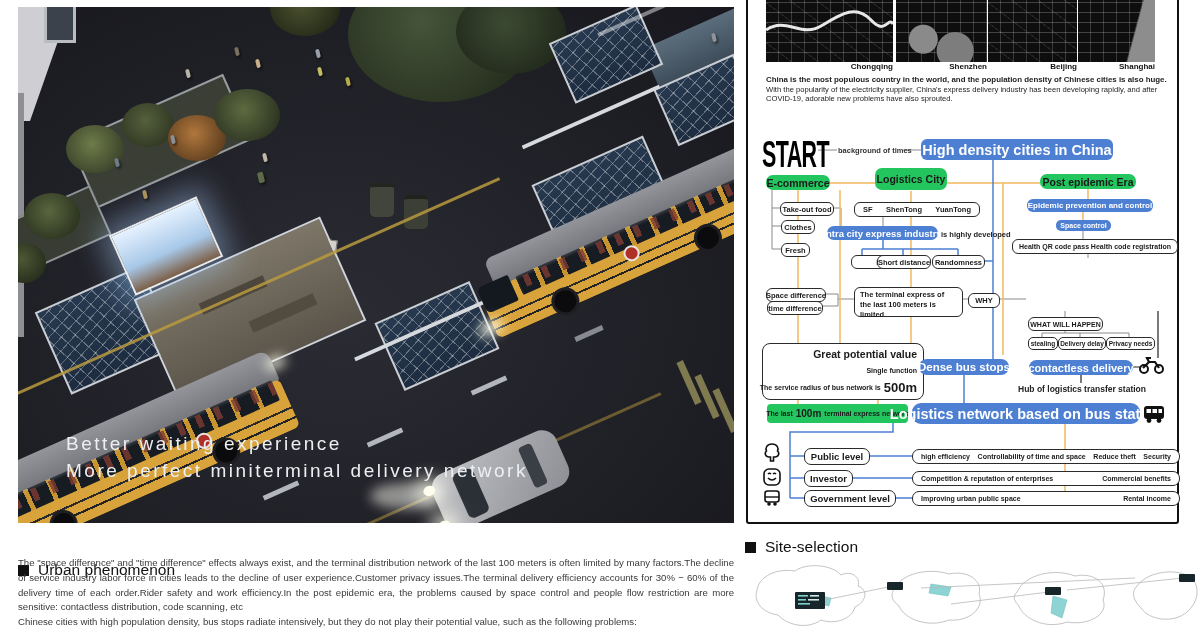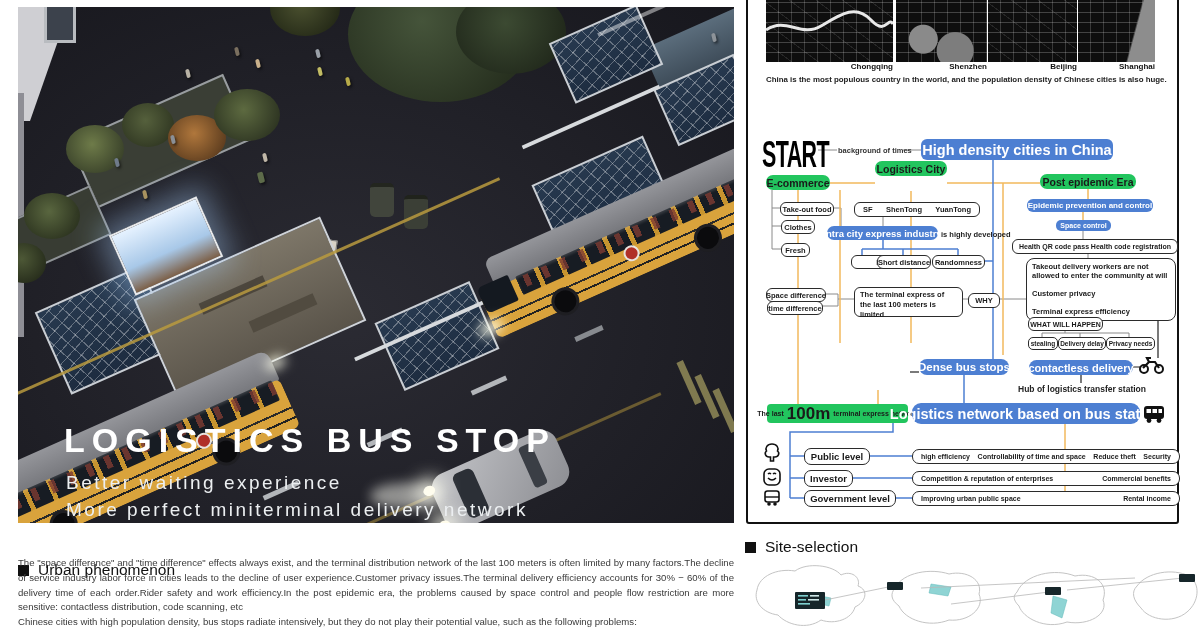--- a/index.html
+++ b/index.html
@@ -166,21 +166,20 @@
     <div class="person" style="left:217px;top:40px;background:#7a6f5f;"></div>
     <div class="person" style="left:300px;top:60px;background:#c2bc64;"></div>
     <div class="person" style="left:153px;top:128px;background:#8a8f96;"></div>
     <div class="person" style="left:97px;top:151px;background:#6f7b8a;"></div>
     <div class="person" style="left:125px;top:183px;background:#a8925f;"></div>
     <div class="person" style="left:245px;top:146px;background:#c0b7a8;"></div>
     <div class="person" style="left:694px;top:26px;background:#8d9399;"></div>
     <div class="person" style="left:240px;top:165px;background:#5d6b4a;width:6px;height:11px;"></div>
 
     <div class="title-block">
-      <h1>LOGISTICS BUS STOP</h1>
       <p style="margin-top:12px;">Better waiting experience</p>
       <p style="margin-top:5px;">More perfect miniterminal delivery network</p>
     </div>
   </div>
 
   <div class="panel-border"></div>
 
   <div class="citymap" style="left:766px;width:127px;">
     <svg width="127" height="76" style="position:absolute;left:0;top:0;">
         <path d="M0 44 C 20 30, 35 52, 55 40 S 90 18, 105 34 S 122 30, 127 38" fill="none" stroke="#e8e8e8" stroke-width="3"></path>
@@ -191,20 +190,21 @@
   <div class="citymap" style="left:988px;width:89px;"></div>
   <div class="citymap" style="left:1078px;width:77px;
        background-image:linear-gradient(105deg, transparent 0 70%, #8d8d8d 72% 100%),repeating-linear-gradient(0deg, transparent 0 9px, rgba(255,255,255,.22) 9px 10px),repeating-linear-gradient(90deg, transparent 0 12px, rgba(255,255,255,.18) 12px 13px);"></div>
   <div class="map-label" style="left:766px;width:127px;">Chongqing</div>
   <div class="map-label" style="left:896px;width:91px;">Shenzhen</div>
   <div class="map-label" style="left:988px;width:89px;">Beijing</div>
   <div class="map-label" style="left:1078px;width:77px;">Shanghai</div>
 
   <div class="intro">
     <p class="b">China is the most populous country in the world, and the population density of Chinese cities is also huge.</p>
+    <p>With the popularity of the electricity supplier, China's express delivery industry has been developing rapidly, and after COVID-19, adorable new problems have also sprouted.</p>
   </div>
 
   <svg class="lines">
     <g stroke="#8a8a8a" stroke-width="1" fill="none">
       <path d="M818 150 H837 M903 150 H921"></path>
       <path d="M772 190 V249 M772 208 H780 M772 226 H782 M772 249 H781"></path>
       <path d="M832 208 H841 M841 208 V227 M883 215 V226"></path>
       <path d="M823 294 H838 M821 306 H838 M838 294 V306 M838 299 H854"></path>
       <path d="M951 299 H968 M998 299 H1026"></path>
       <path d="M1065 311 V317 M1065 329 V333 M1042 333 H1129 M1042 333 V337 M1080 333 V337 M1129 333 V337"></path>
@@ -232,65 +232,68 @@
       <path d="M964 375 V403"></path>
       <path d="M893 423 V432 H790 V498 M790 456 H804 M790 478 H804 M790 498 H804"></path>
       <path d="M868 456 H912 M851 478 H912 M894 498 H912"></path>
     </g>
   </svg>
 
   <div class="start">START</div>
   <div class="plain" style="left:838px;top:146px;font-size:7.5px;color:#333;">background of times</div>
   <div class="bluebx" style="left:921px;top:139px;width:192px;height:21px;font-size:14.5px;border-radius:6px;">High density cities in China</div>
   <div class="yellowbx" style="left:766px;top:175px;width:64px;height:15px;font-size:10.5px;">E-commerce</div>
-  <div class="yellowbx" style="left:875px;top:161px;width:72px;height:15px;font-size:10.5px;">Logistics City</div>
+  <div class="yellowbx" style="left:875px;top:168px;width:72px;height:22px;font-size:10.5px;">Logistics City</div>
   <div class="yellowbx" style="left:1040px;top:174px;width:96px;height:15px;font-size:10.5px;">Post epidemic Era</div>
   <div class="box" style="left:780px;top:202px;width:52px;height:12px;">Take-out food</div>
   <div class="box" style="left:854px;top:202px;width:108px;height:13px;justify-content:space-between;padding:0 8px;">
     <span>SF</span>
     <span>ShenTong</span>
     <span>YuanTong</span>
   </div>
   <div class="bluebx" style="left:1027px;top:199px;width:126px;height:13px;font-size:8px;border-radius:6px;">Epidemic prevention and control</div>
   <div class="box" style="left:781px;top:220px;width:32px;height:12px;">Clothes</div>
   <div class="bluebx" style="left:1056px;top:220px;width:55px;height:11px;font-size:7px;border-radius:5px;">Space control</div>
   <div class="bluebx" style="left:827px;top:226px;width:111px;height:14px;font-size:9.5px;border-radius:7px;">Intra city express industry</div>
   <div class="plain" style="left:941px;top:230px;font-size:7.5px;">is highly developed</div>
   <div class="box" style="left:781px;top:243px;width:27px;height:12px;">Fresh</div>
   <div class="box" style="left:1012px;top:239px;width:152px;height:13px;justify-content:space-between;padding:0 6px;font-size:7px;">
     <span>Health QR code pass</span>
     <span>Health code registration</span>
   </div>
   <div class="box" style="left:851px;top:255px;width:22px;height:12px;padding-left:21px;">Fast</div>
   <div class="box" style="left:877px;top:255px;width:52px;height:12px;">Short distance</div>
   <div class="box" style="left:932px;top:255px;width:51px;height:12px;">Randomness</div>
-  <div class="box" style="left:1026px;top:258px;width:138px;height:53px;border-radius:8px;flex-direction:column;align-items:flex-start;justify-content:space-between;padding:4px 5px;white-space:normal;text-align:left;line-height:8.5px;">
-    <span>Takeout delivery workers are not allowed to enter the community at will</span>
-    <span>Customer privacy</span>
-    <span>Terminal express efficiency</span>
-  </div>
   <div class="box" style="left:766px;top:288px;width:58px;height:12px;">Space difference</div>
   <div class="box" style="left:767px;top:301px;width:54px;height:12px;">time difference</div>
   <div class="box" style="left:854px;top:287px;width:97px;height:24px;white-space:normal;text-align:left;line-height:10px;padding:2px 5px;align-items:flex-start;">The terminal express of the last 100 meters is limited</div>
   <div class="box" style="left:968px;top:293px;width:30px;height:13px;">WHY</div>
   <div class="box" style="left:1028px;top:317px;width:73px;height:12px;font-size:7px;">WHAT WILL HAPPEN</div>
   <div class="box" style="left:1028px;top:337px;width:28px;height:11px;font-size:6.5px;border-radius:5px;">stealing</div>
   <div class="box" style="left:1058px;top:337px;width:46px;height:11px;font-size:6.5px;border-radius:5px;">Delivery delay</div>
   <div class="box" style="left:1106px;top:337px;width:47px;height:11px;font-size:6.5px;border-radius:5px;">Privacy needs</div>
+  <div class="box" style="left:762px;top:343px;width:148px;height:47px;border-radius:8px;flex-direction:column;align-items:flex-end;justify-content:space-between;padding:4px 6px;">
+    <span style="font-size:10.5px;">Great potential value</span>
+    <span style="font-size:7px;">Single function</span>
+    <span style="display:flex;align-items:center;gap:3px;">
+      <span style="font-size:7px;">The service radius of bus network is</span>
+      <span style="font-size:13px;">500m</span>
+    </span>
+  </div>
   <div class="bluebx" style="left:919px;top:359px;width:90px;height:16px;font-size:11.5px;">Dense bus stops</div>
   <div class="bluebx" style="left:1029px;top:360px;width:104px;height:15px;font-size:11px;">contactless delivery</div>
   <svg class="abs" style="left:1138px;top:354px;" width="26" height="20" viewBox="0 0 26 20">
     <circle cx="6" cy="15" r="4" fill="none" stroke="#111" stroke-width="2"></circle>
     <circle cx="21" cy="15" r="4" fill="none" stroke="#111" stroke-width="2"></circle>
     <path d="M5 14 L11 8 L17 8 L21 14 M11 8 L9 4 L13 4" fill="none" stroke="#111" stroke-width="2.2"></path>
   </svg>
   <div class="plain" style="left:1018px;top:384px;font-size:8.5px;">Hub of logistics transfer station</div>
   <div class="yellowbx" style="left:767px;top:404px;width:141px;height:19px;border-radius:4px;gap:3px;">
     <span style="font-size:7px;">The last</span>
-    <span style="font-size:17px;">100m</span>
+    <span style="font-size:10px;">100m</span>
     <span style="font-size:7px;">terminal express network</span>
   </div>
   <div class="bluebx" style="left:912px;top:403px;width:228px;height:21px;font-size:14.5px;">Logistics network based on bus station</div>
   <svg class="abs" style="left:1143px;top:404px;" width="22" height="20" viewBox="0 0 22 20">
     <rect x="1" y="2" width="20" height="13" rx="3" fill="#111"></rect>
     <rect x="3.5" y="5" width="4.5" height="4" fill="#fff"></rect>
     <rect x="9.5" y="5" width="4.5" height="4" fill="#fff"></rect>
     <rect x="15.5" y="5" width="3.5" height="4" fill="#fff"></rect>
     <circle cx="6" cy="16.5" r="2.4" fill="#111"></circle>
     <circle cx="16" cy="16.5" r="2.4" fill="#111"></circle>

